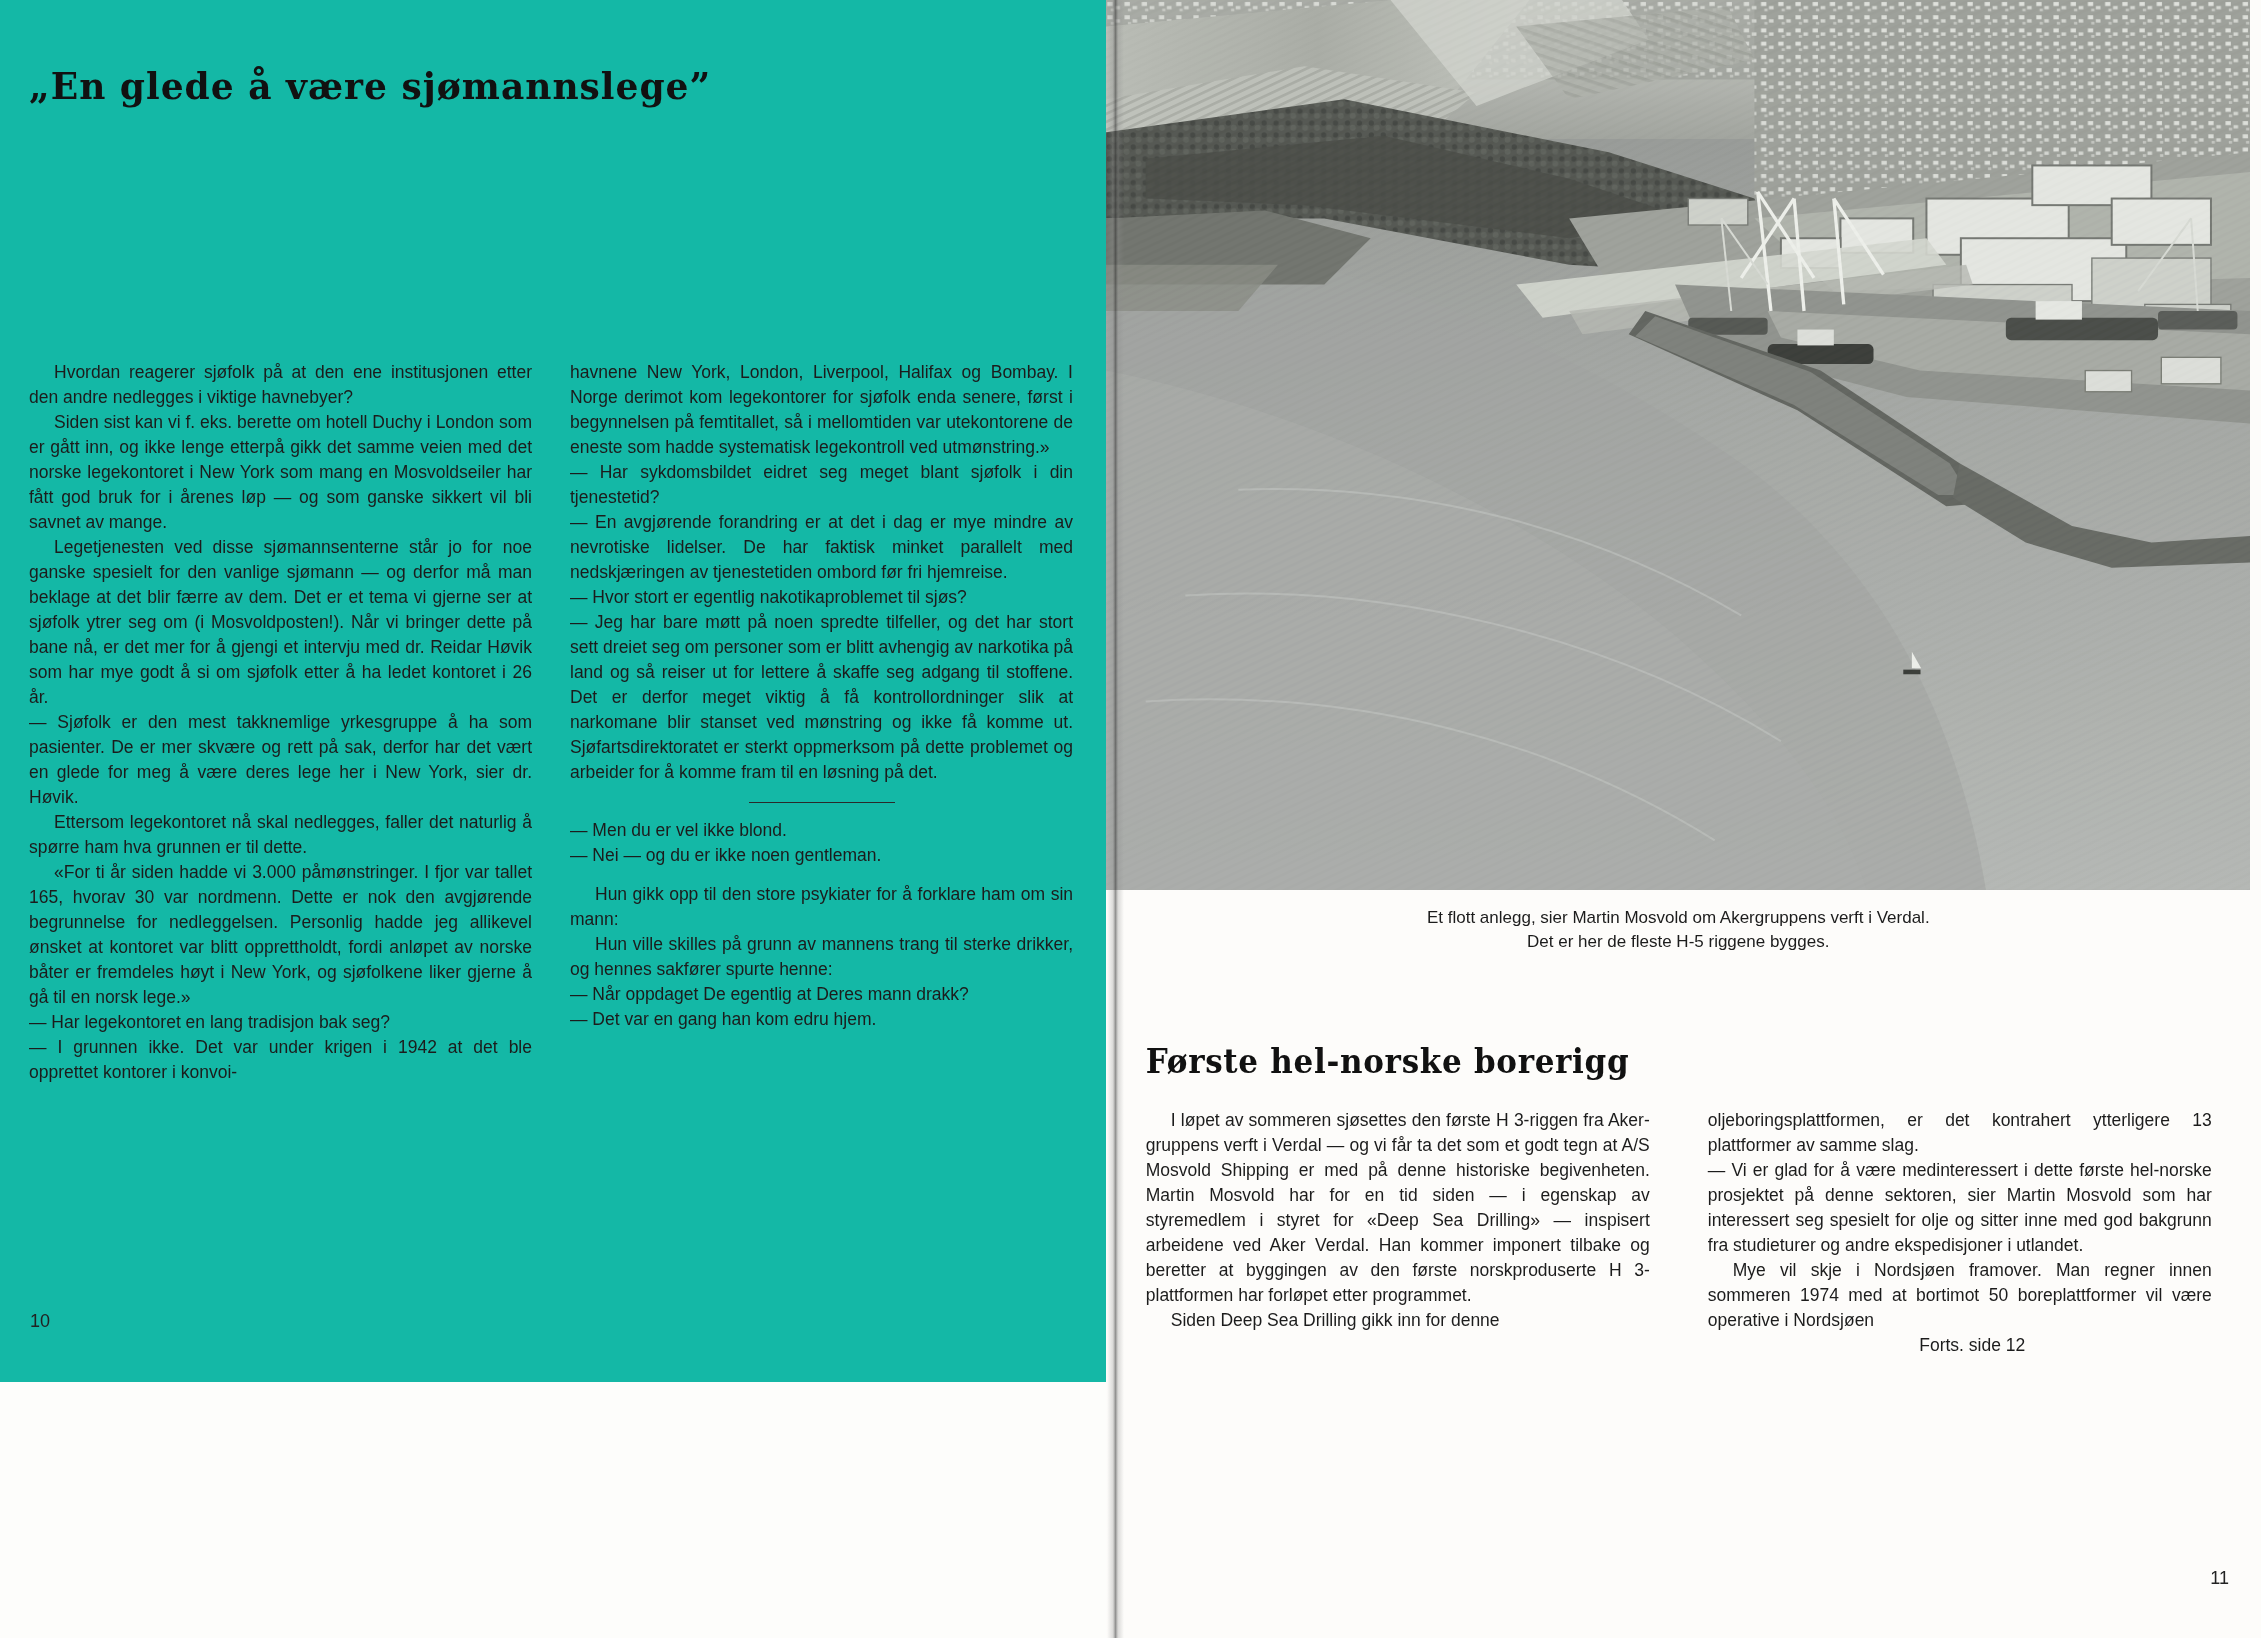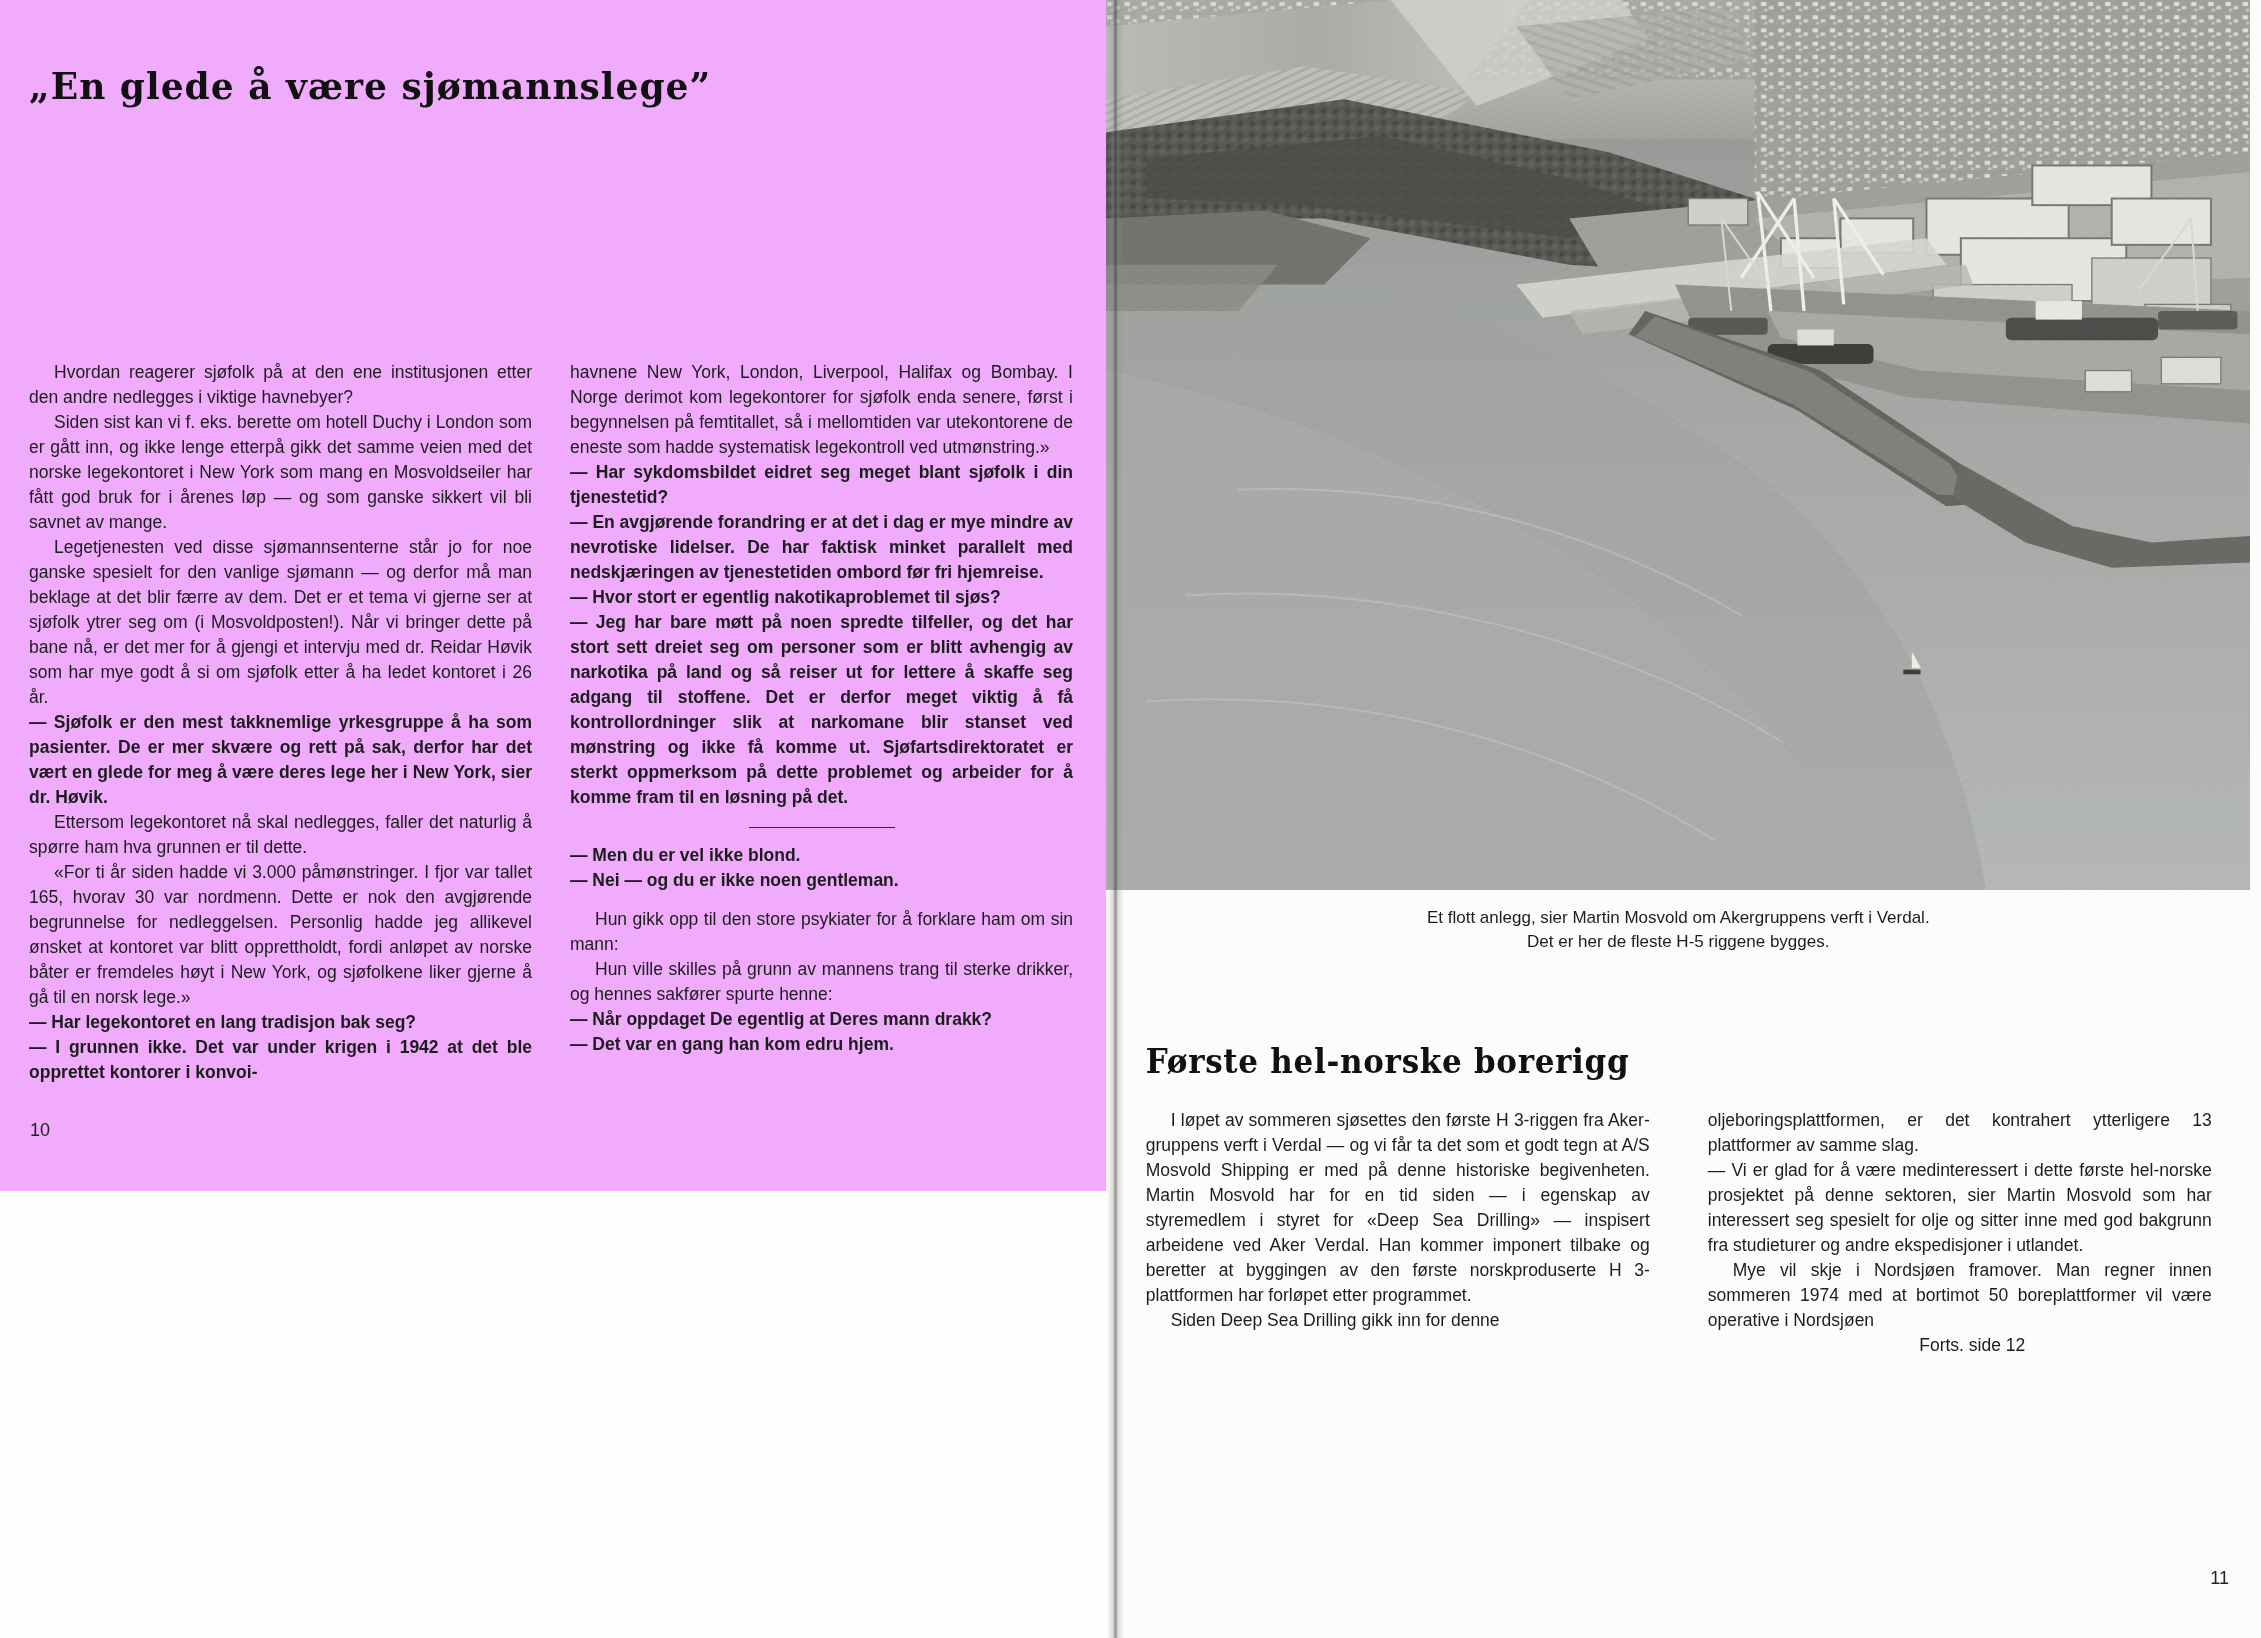--- a/index.html
+++ b/index.html
@@ -18,22 +18,22 @@
   .spread {
     position: absolute;
     inset: 0;
     display: flex;
     background: #fdfdfb;
   }
   
   .page-left {
     position: relative;
     width: 1118px;
-    height: 1191px;
-    background: #f0abfc;
+    height: 1382px;
+    background: #14b8a6;
     box-sizing: border-box;
     padding: 0;
   }
   .page-right {
     position: relative;
     width: 1168px;
     height: 1639px;
     background: #fdfcfa;
     box-sizing: border-box;
   }
@@ -79,21 +79,20 @@
   }
   .col p {
     margin: 0;
     text-indent: 25px;
   }
   .col p.noindent {
     text-indent: 0;
   }
   .col p.dash {
     text-indent: 0;
-    font-weight: bold;
   }
   .rule {
     width: 146px;
     height: 1.3px;
     background: #2a2a2a;
     margin: 17px auto 14.6px auto;
   }
   .gap {
     height: 14.6px;
   }

